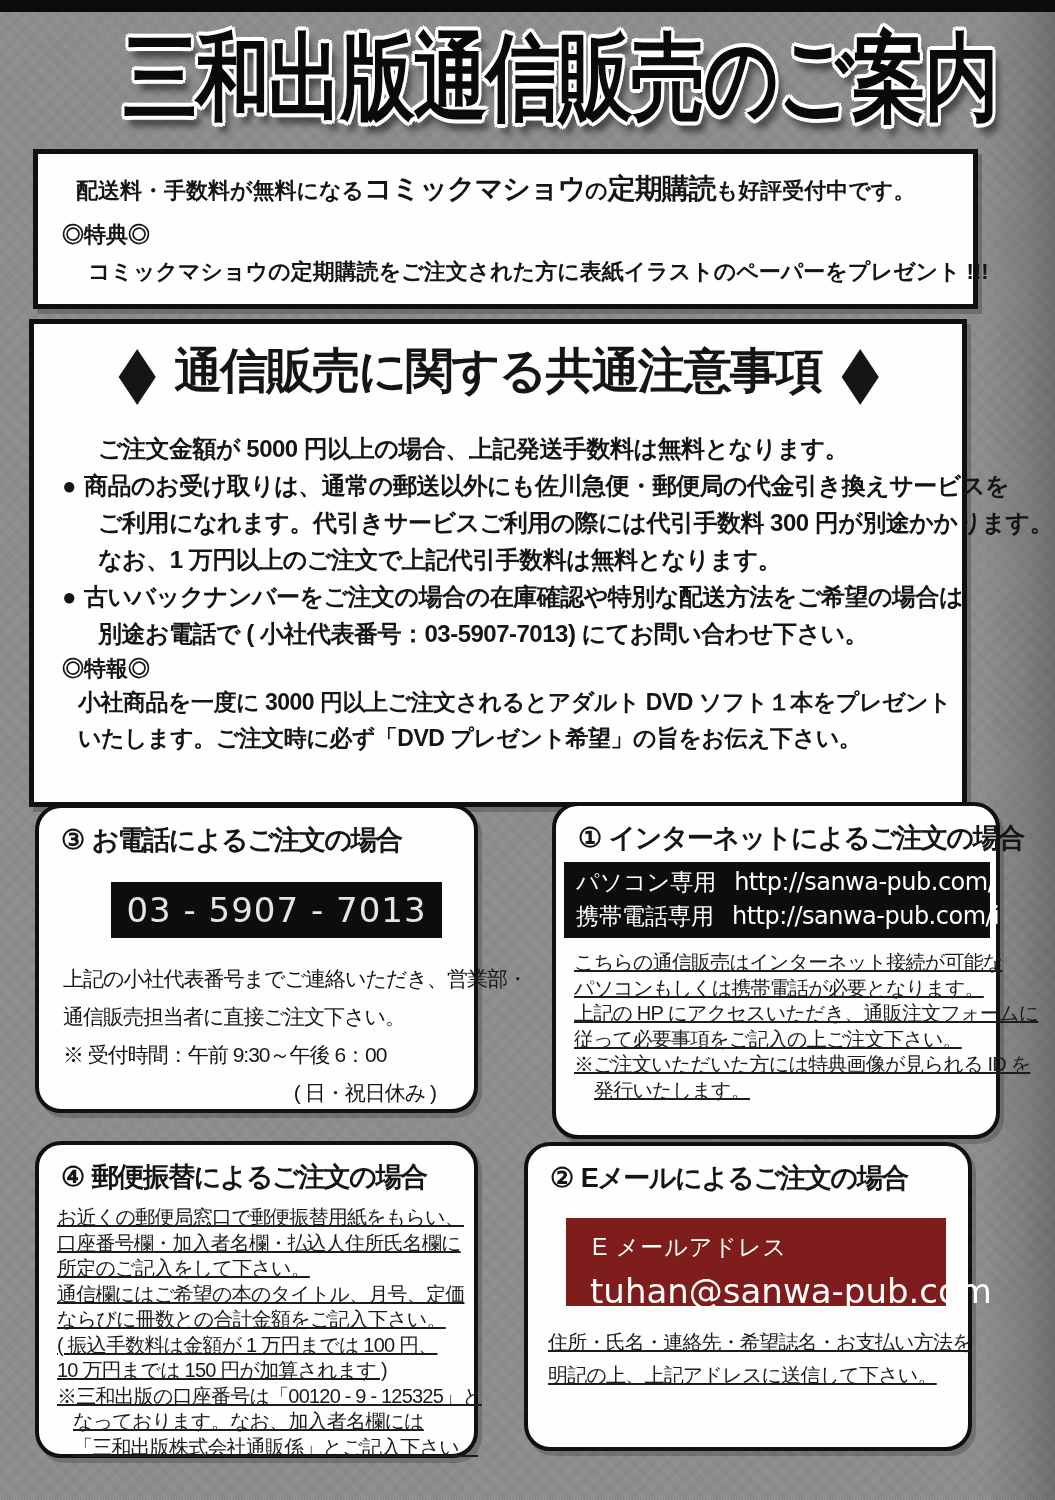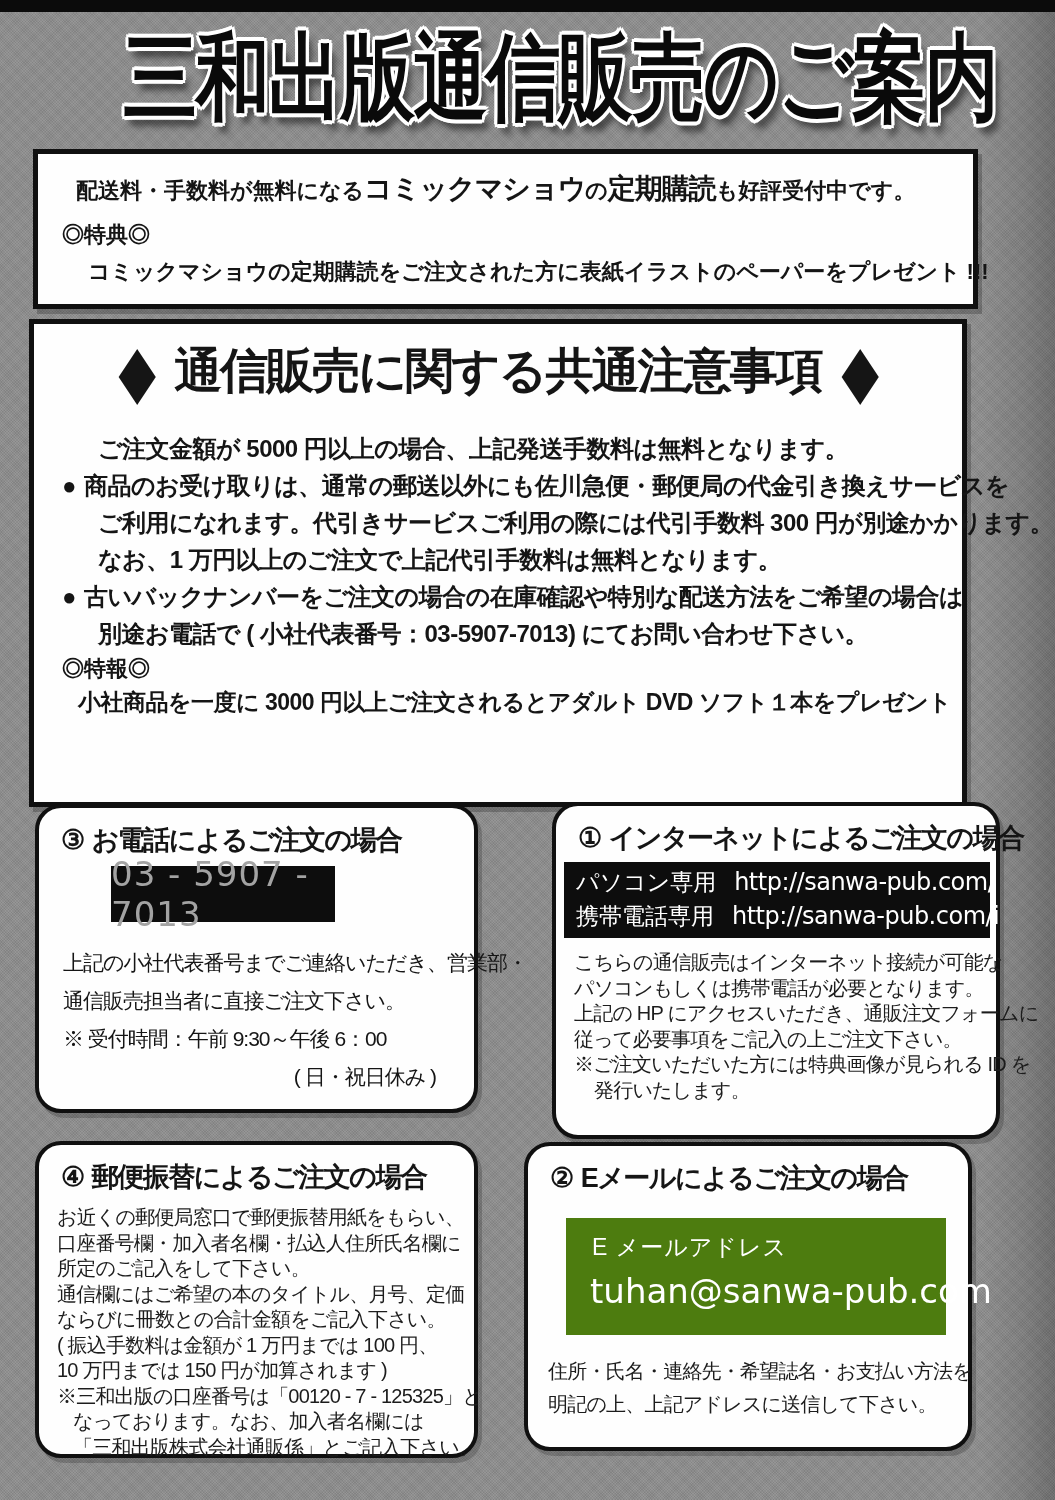--- a/index.html
+++ b/index.html
@@ -56,25 +56,25 @@
   .b2-line{white-space:nowrap;}
   .b2-line .bullet{font-size:24px;margin-right:8px;}
   .b2-line.ind{padding-left:36px;}
   .b2-scoop-label{margin:2px 0 0 28px;font-size:22px;font-weight:bold;line-height:30px;}
   .b2-scoop{margin:0 0 0 44px;font-size:23px;font-weight:bold;line-height:36px;white-space:nowrap;letter-spacing:-0.5px;}
 
   
   .rp-heading{margin:14px 0 0 22px;font-size:27px;font-weight:900;letter-spacing:-1.5px;white-space:nowrap;}
   .rp-heading .num{margin-right:8px;}
   .smallbody{font-size:20px;line-height:25.5px;letter-spacing:-0.8px;color:#1c1c1c;}
-  .smallbody div{white-space:nowrap;}
+  .smallbody div{white-space:nowrap;text-decoration:underline;}
 
   
   .box3{left:35px;top:804px;width:435px;height:301px;}
-  .phonebox{margin:8px 0 0 72px;width:224px;height:56px;background:#0d0d0d;color:#a3a3a3;
+  .phonebox{margin:24px 0 0 72px;width:331px;height:56px;background:#0d0d0d;color:#e5e5e5;
     display:flex;align-items:center;justify-content:center;
     font-size:34px;letter-spacing:1px;font-family:"DejaVu Sans","Liberation Sans",sans-serif;}
   .b3-body{margin:22px 0 0 24px;font-size:21px;line-height:38px;letter-spacing:-1px;}
   .b3-body div{white-space:nowrap;}
   .b3-closed{text-align:right;padding-right:38px;}
 
   
   .box1r{left:552px;top:802px;width:440px;height:329px;}
   .urlbox{margin:6px 0 0 8px;width:414px;background:#0d0d0d;color:#fff;padding:3px 0 5px 12px;}
   .url-row{display:flex;gap:18px;line-height:34px;white-space:nowrap;}
@@ -82,21 +82,21 @@
   .url-row .url{font-size:24px;font-family:"DejaVu Sans","Liberation Sans",sans-serif;letter-spacing:-0.5px;}
   .b1r-body{margin:12px 0 0 18px;}
 
   
   .box4{left:35px;top:1141px;width:435px;height:309px;}
   .b4-body{margin:10px 0 0 18px;}
   .b4-body .ind{padding-left:16px;}
 
   
   .box2r{left:524px;top:1142px;width:440px;height:301px;}
-  .emailbox{margin:22px 0 0 38px;width:380px;height:117px;background:#4d7c0f;color:#fff;}
+  .emailbox{margin:22px 0 0 38px;width:380px;height:88px;background:#7f1d1d;color:#fff;}
   .email-label{padding:14px 0 0 26px;font-size:23px;letter-spacing:1px;}
   .email-address{padding:8px 0 0 24px;font-size:34px;letter-spacing:0;font-family:"DejaVu Sans","Liberation Sans",sans-serif;white-space:nowrap;}
   .b2r-body{margin:20px 0 0 20px;line-height:33px;}
 </style>
 </head>
 <body>
 
 <div class="page">
   <div class="topbar"></div>
 
@@ -119,20 +119,21 @@
     <div class="b2-list">
       <div class="b2-line ind">ご注文金額が 5000 円以上の場合、上記発送手数料は無料となります。</div>
       <div class="b2-line"><span class="bullet">●</span><span>商品のお受け取りは、通常の郵送以外にも佐川急便・郵便局の代金引き換えサービスを</span></div>
       <div class="b2-line ind">ご利用になれます。代引きサービスご利用の際には代引手数料 300 円が別途かかります。</div>
       <div class="b2-line ind">なお、1 万円以上のご注文で上記代引手数料は無料となります。</div>
       <div class="b2-line"><span class="bullet">●</span><span>古いバックナンバーをご注文の場合の在庫確認や特別な配送方法をご希望の場合は</span></div>
       <div class="b2-line ind">別途お電話で ( 小社代表番号：03-5907-7013) にてお問い合わせ下さい。</div>
     </div>
     <div class="b2-scoop-label">◎特報◎</div>
     <div class="b2-scoop">小社商品を一度に 3000 円以上ご注文されるとアダルト DVD ソフト１本をプレゼント</div>
+    <div class="b2-scoop">いたします。ご注文時に必ず「DVD プレゼント希望」の旨をお伝え下さい。</div>
   </div>
 
   <div class="rpanel box3">
     <div class="rp-heading">
       <span class="num">③</span><span>お電話によるご注文の場合</span>
     </div>
     <div class="phonebox">03 - 5907 - 7013</div>
     <div class="b3-body">
       <div>上記の小社代表番号までご連絡いただき、営業部・</div>
       <div>通信販売担当者に直接ご注文下さい。</div>
@@ -170,21 +171,21 @@
       <span class="num">④</span><span>郵便振替によるご注文の場合</span>
     </div>
     <div class="smallbody b4-body">
       <div>お近くの郵便局窓口で郵便振替用紙をもらい、</div>
       <div>口座番号欄・加入者名欄・払込人住所氏名欄に</div>
       <div>所定のご記入をして下さい。</div>
       <div>通信欄にはご希望の本のタイトル、月号、定価</div>
       <div>ならびに冊数との合計金額をご記入下さい。</div>
       <div>( 振込手数料は金額が 1 万円までは 100 円、</div>
       <div>10 万円までは 150 円が加算されます )</div>
-      <div>※三和出版の口座番号は「00120 - 7 - 125325」と</div>
+      <div>※三和出版の口座番号は「00120 - 9 - 125325」と</div>
       <div class="ind">なっております。なお、加入者名欄には</div>
       <div class="ind">「三和出版株式会社通販係」とご記入下さい。</div>
     </div>
   </div>
 
   <div class="rpanel box2r">
     <div class="rp-heading">
       <span class="num">②</span><span>Eメールによるご注文の場合</span>
     </div>
     <div class="emailbox">

